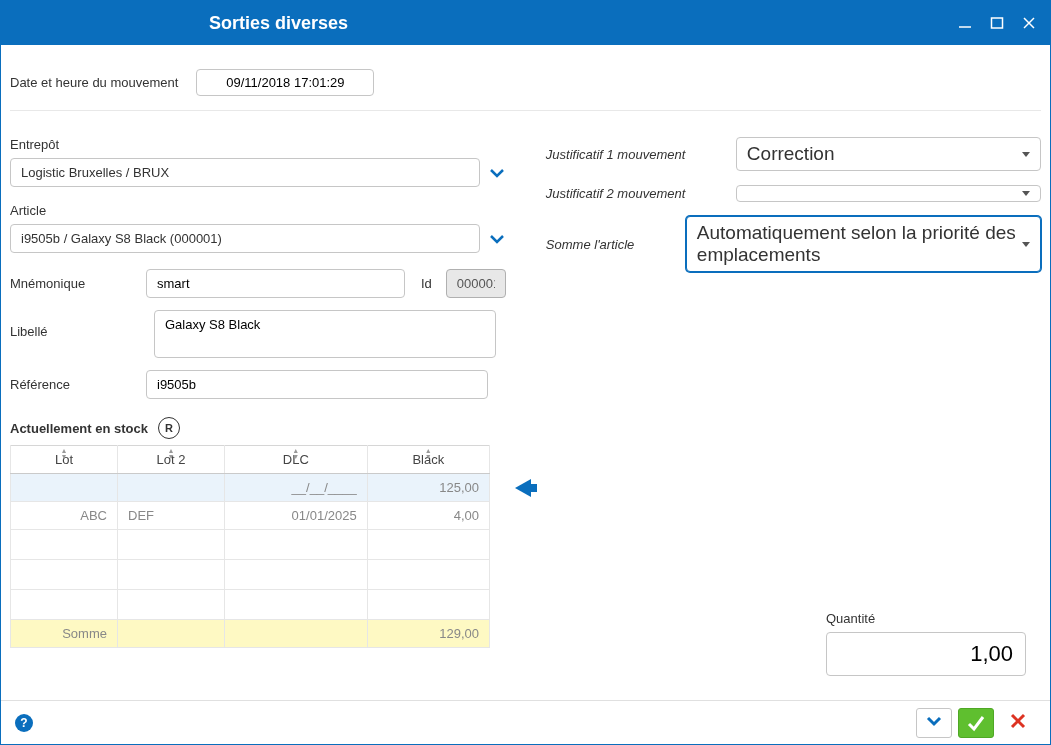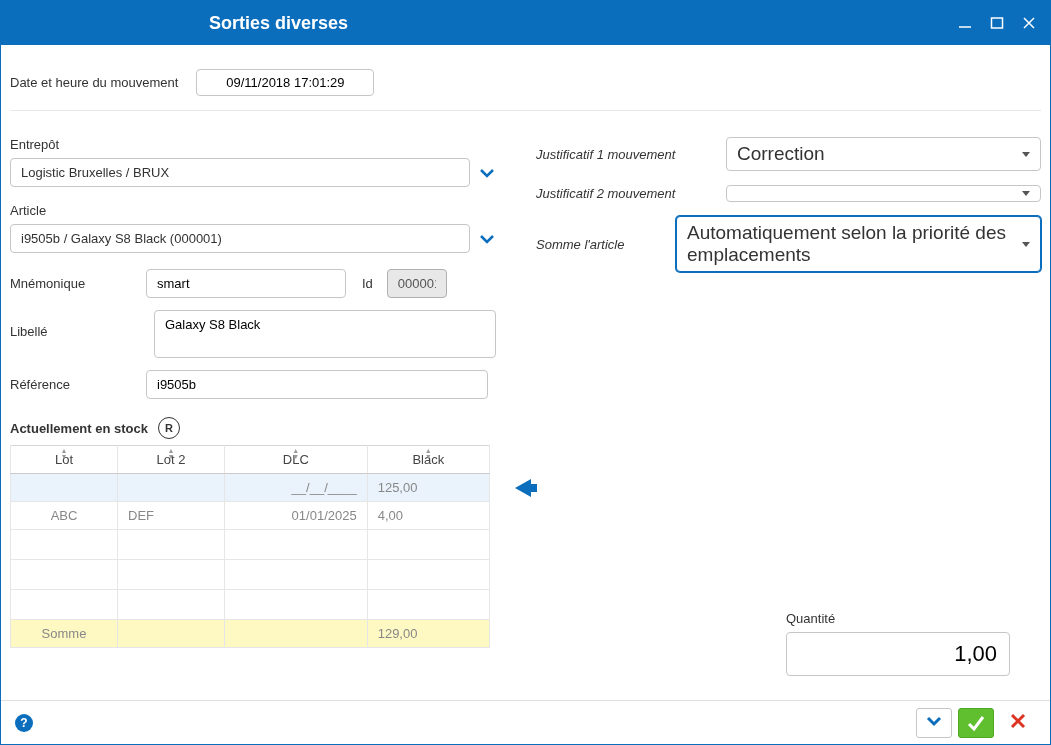--- a/index.html
+++ b/index.html
@@ -45,32 +45,32 @@
 .r-badge { width: 22px; height: 22px; border: 1.5px solid #333; border-radius: 50%; display: flex; align-items: center; justify-content: center; font-size: 11px; font-weight: 600; cursor: pointer; }
 
 .stock-table { width: 480px; border: 1px solid #d6d6d6; border-collapse: collapse; }
 .stock-table th, .stock-table td { border-left: 1px solid #e6e6e6; border-right: 1px solid #e6e6e6; border-bottom: 1px solid #e6e6e6; padding: 6px 10px; font-weight: normal; }
 .stock-table thead th { position: relative; border-bottom: 1px solid #cacaca; color: #444; text-align: center; background: #fff; }
 .sort-ind { position: absolute; top: 2px; left: 50%; transform: translateX(-50%); font-size: 8px; color: #999; line-height: 6px; }
 .stock-table tr.sel td { background: #eaf3fb; color: #888; }
 .stock-table tr.norm td { color: #888; }
 .stock-table tr.empty td { height: 30px; }
 .stock-table tfoot td { color: #888; background: #fef9c3; border-top: 1px solid #cacaca; }
-.col-lot { width: 105px; text-align: center; }
+.col-lot { width: 105px; text-align: right; }
 .col-lot2 { width: 105px; text-align: left; }
 .col-dlc { width: 140px; text-align: right; }
-.col-stock { width: 120px; }
+.col-stock { width: 120px; text-align: right; }
 .row-arrow { position: absolute; left: 505px; width: 0; height: 0; border-top: 9px solid transparent; border-bottom: 9px solid transparent; border-right: 16px solid #0a6ebd; }
 .row-arrow:after { content: ''; position: absolute; left: 16px; top: -4px; width: 6px; height: 8px; background: #0a6ebd; }
 
 .table-wrap { position: relative; }
 
-.qty-block { position: absolute; right: 40px; bottom: 68px; text-align: left; }
+.qty-block { position: absolute; right: 24px; bottom: 68px; text-align: left; }
 .qty-label { display: block; margin-bottom: 6px; color: #333; }
-.qty-input { border: 1px solid #c6c6c6; border-radius: 4px; padding: 8px 12px; font-size: 22px; width: 224px; text-align: right; }
+.qty-input { border: 1px solid #c6c6c6; border-radius: 4px; padding: 8px 12px; font-size: 22px; width: 200px; text-align: right; }
 
 .footer-bar { position: absolute; bottom: 0; left: 0; right: 0; height: 44px; border-top: 1px solid #e0e0e0; display: flex; align-items: center; padding: 0 14px; background: #fff; }
 .help-icon { width: 18px; height: 18px; border-radius: 50%; background: #0a6ebd; color: #fff; display: flex; align-items: center; justify-content: center; font-size: 12px; font-weight: bold; cursor: pointer; }
 .footer-actions { margin-left: auto; display: flex; align-items: center; gap: 6px; }
 .fa-btn { width: 36px; height: 30px; border: 1px solid #c6c6c6; border-radius: 3px; display: flex; align-items: center; justify-content: center; cursor: pointer; background: #fff; }
 .fa-btn.green { background: #5fbf2f; border-color: #4fa825; }
 .fa-btn svg { stroke-width: 3; fill: none; }
 .fa-btn .chev svg { stroke: #0a6ebd; }
 .fa-btn.green svg { stroke: #fff; }
 .fa-btn .x svg { stroke: #d32; }
@@ -125,21 +125,21 @@
           <div class="select-wrap">
             <div class="select-box">i9505b / Galaxy S8 Black (000001)</div>
             <span class="chev-down"><svg width="18" height="18" viewBox="0 0 18 18">
                   <polyline points="3,6 9,12 15,6"></polyline>
                 </svg></span>
           </div>
         </div>
 
         <div class="form-row">
           <span class="form-lbl">Mnémonique</span>
-          <input class="text-input" style="width: 200px;" value="smart">
+          <input class="text-input" style="width: 259px;" value="smart">
           <span style="margin:0 14px 0 16px">Id</span>
           <input class="ro-input" readonly="" value="000001" style="">
         </div>
 
         <div class="form-row" style="align-items:flex-start">
           <span class="form-lbl" style="padding-top:14px">Libellé</span>
           <textarea class="textarea" style="width: 342px;">Galaxy S8 Black</textarea>
         </div>
 
         <div class="form-row">

